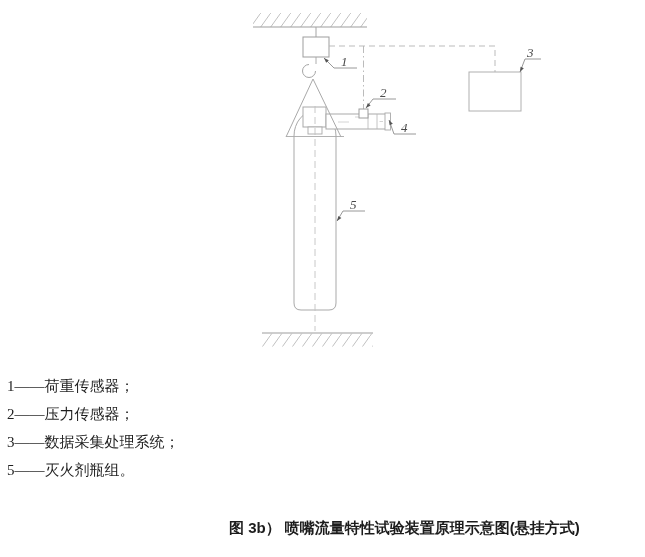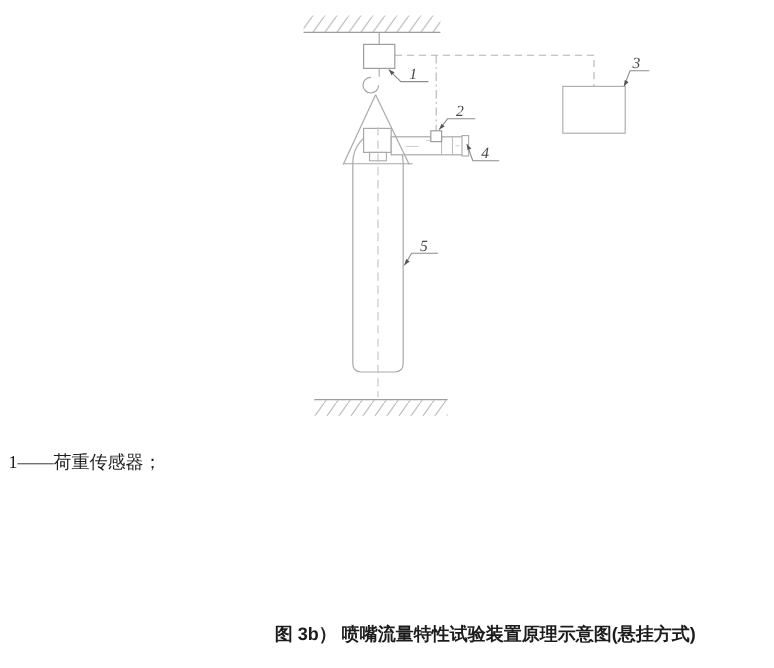--- a/index.html
+++ b/index.html
@@ -121,17 +121,20 @@
 
     <g>
       <polyline points="337,221 343,211 365,211" stroke="#8c8c8c" stroke-width="0.9"></polyline>
       <polygon points="337,221 338.4,215.9 341.4,217.9" fill="#555555" stroke="none"></polygon>
       <text class="callout-num" x="350" y="209">5</text>
     </g>
   </svg>
 
   <div id="legend">
     <div class="legend-item">1——荷重传感器；</div>
+    <div class="legend-item">2——压力传感器；</div>
+    <div class="legend-item">3——数据采集处理系统；</div>
+    <div class="legend-item">5——灭火剂瓶组。</div>
   </div>
 
   <div id="caption">图 3b） 喷嘴流量特性试验装置原理示意图(悬挂方式)</div>
 
 </div>
 
 </body></html>

